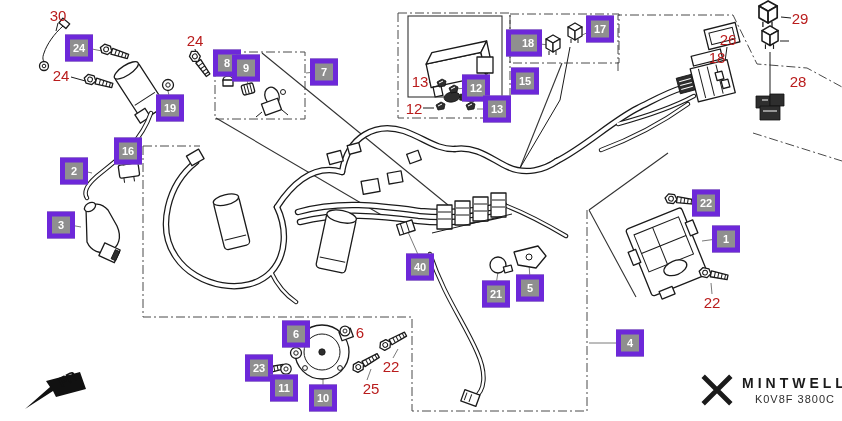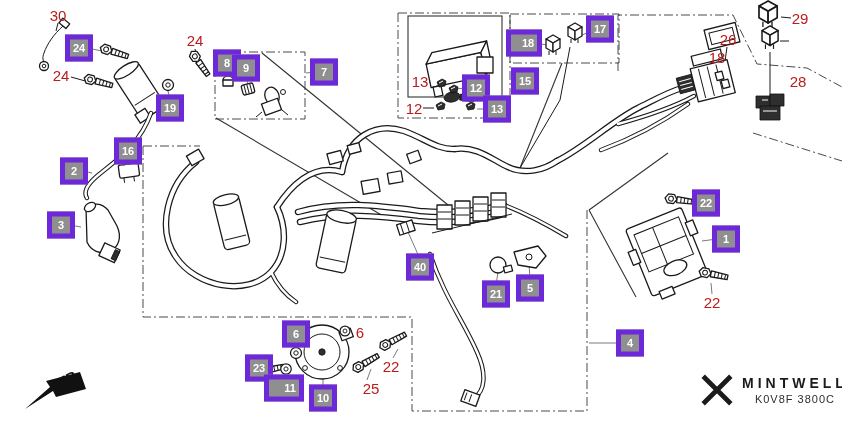--- a/index.html
+++ b/index.html
@@ -330,21 +330,21 @@
       <div class="lbl box" style="left: 476px; top: 88px;">12</div>
       <div class="lbl box" style="left: 497px; top: 109px;">13</div>
       <div class="lbl box" style="left: 420px; top: 267px;">40</div>
       <div class="lbl box" style="left: 496px; top: 294px;">21</div>
       <div class="lbl box" style="left: 530px; top: 288px;">5</div>
       <div class="lbl box" style="left: 706px; top: 203px;">22</div>
       <div class="lbl box" style="left: 726px; top: 239px;">1</div>
       <div class="lbl box" style="left: 630px; top: 343px;">4</div>
       <div class="lbl box" style="left: 259px; top: 368px;">23</div>
       <div class="lbl box" style="left: 296px; top: 334px;">6</div>
-      <div class="lbl box" style="left: 284px; top: 388px; padding-left: 12px;">11</div>
+      <div class="lbl box" style="left: 284px; top: 388px;">11</div>
       <div class="lbl box" style="left: 323px; top: 398px;">10</div>
       <div class="lbl plain" style="left: 58px; top: 15px;">30</div>
       <div class="lbl plain" style="left: 61px; top: 75px;">24</div>
       <div class="lbl plain" style="left: 195px; top: 40px;">24</div>
       <div class="lbl plain" style="left: 420px; top: 81px;">13</div>
       <div class="lbl plain" style="left: 414px; top: 108px;">12</div>
       <div class="lbl plain" style="left: 728px; top: 39px;">26</div>
       <div class="lbl plain" style="left: 717px; top: 57px;">18</div>
       <div class="lbl plain" style="left: 800px; top: 18px;">29</div>
       <div class="lbl plain" style="left: 798px; top: 41px; margin-top: 40px;">28</div>

